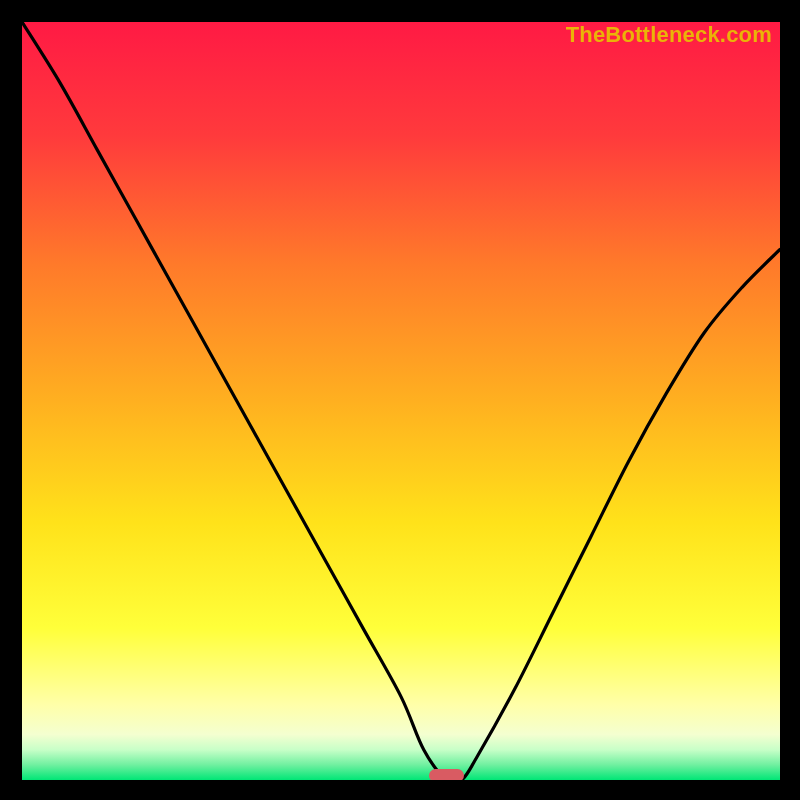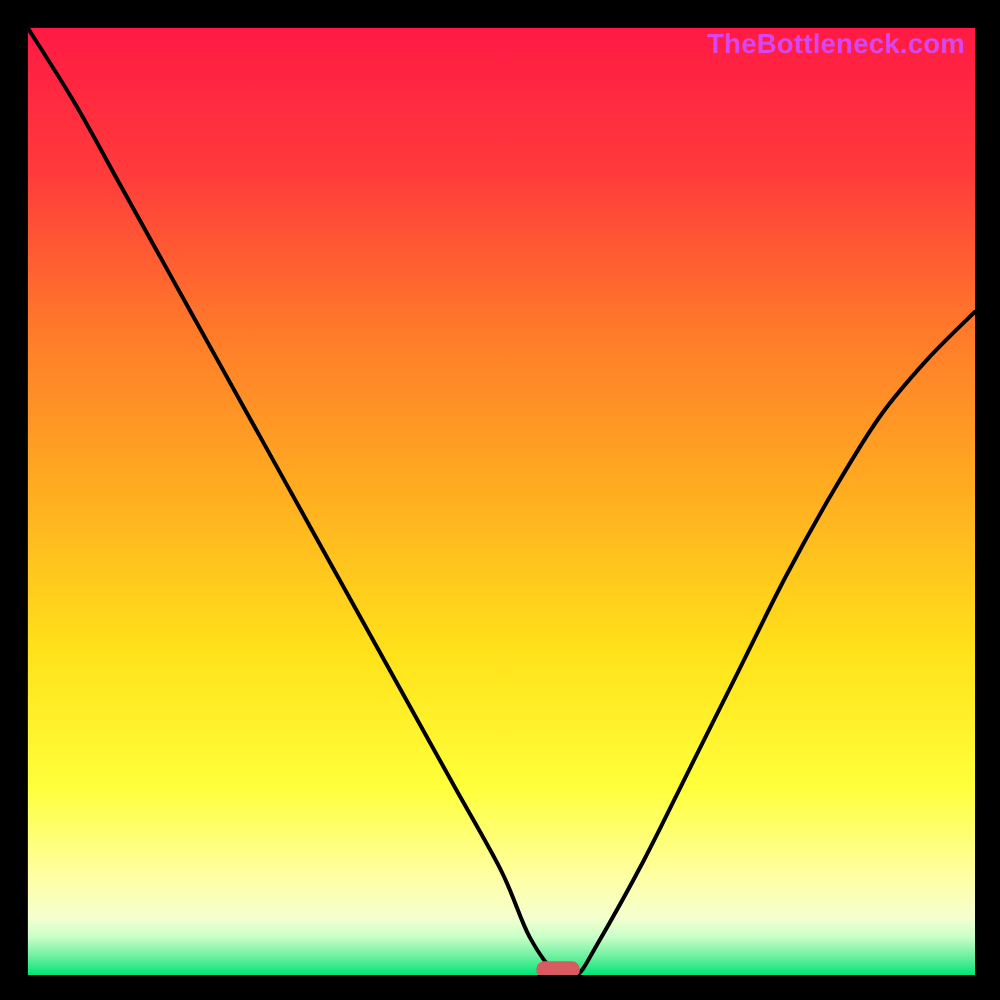--- a/index.html
+++ b/index.html
@@ -26,21 +26,21 @@
     height: 758px;
     overflow: hidden;
   }
   .watermark {
     position: absolute;
     top: 0px;
     right: 8px;
     font-family: Arial, Helvetica, sans-serif;
     font-size: 22px;
     font-weight: bold;
-    color: #d946ef;
+    color: #eab308;
     letter-spacing: 0.2px;
     user-select: none;
     margin-left: 40px;
   }
   svg {
     display: block;
     position: absolute;
     left: 0;
     top: 0;
   }

